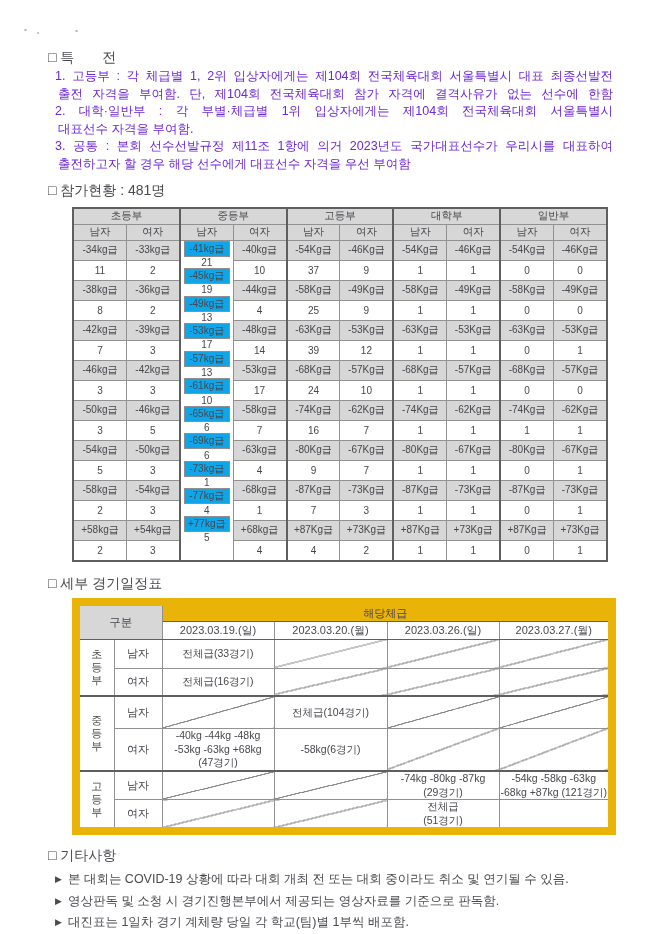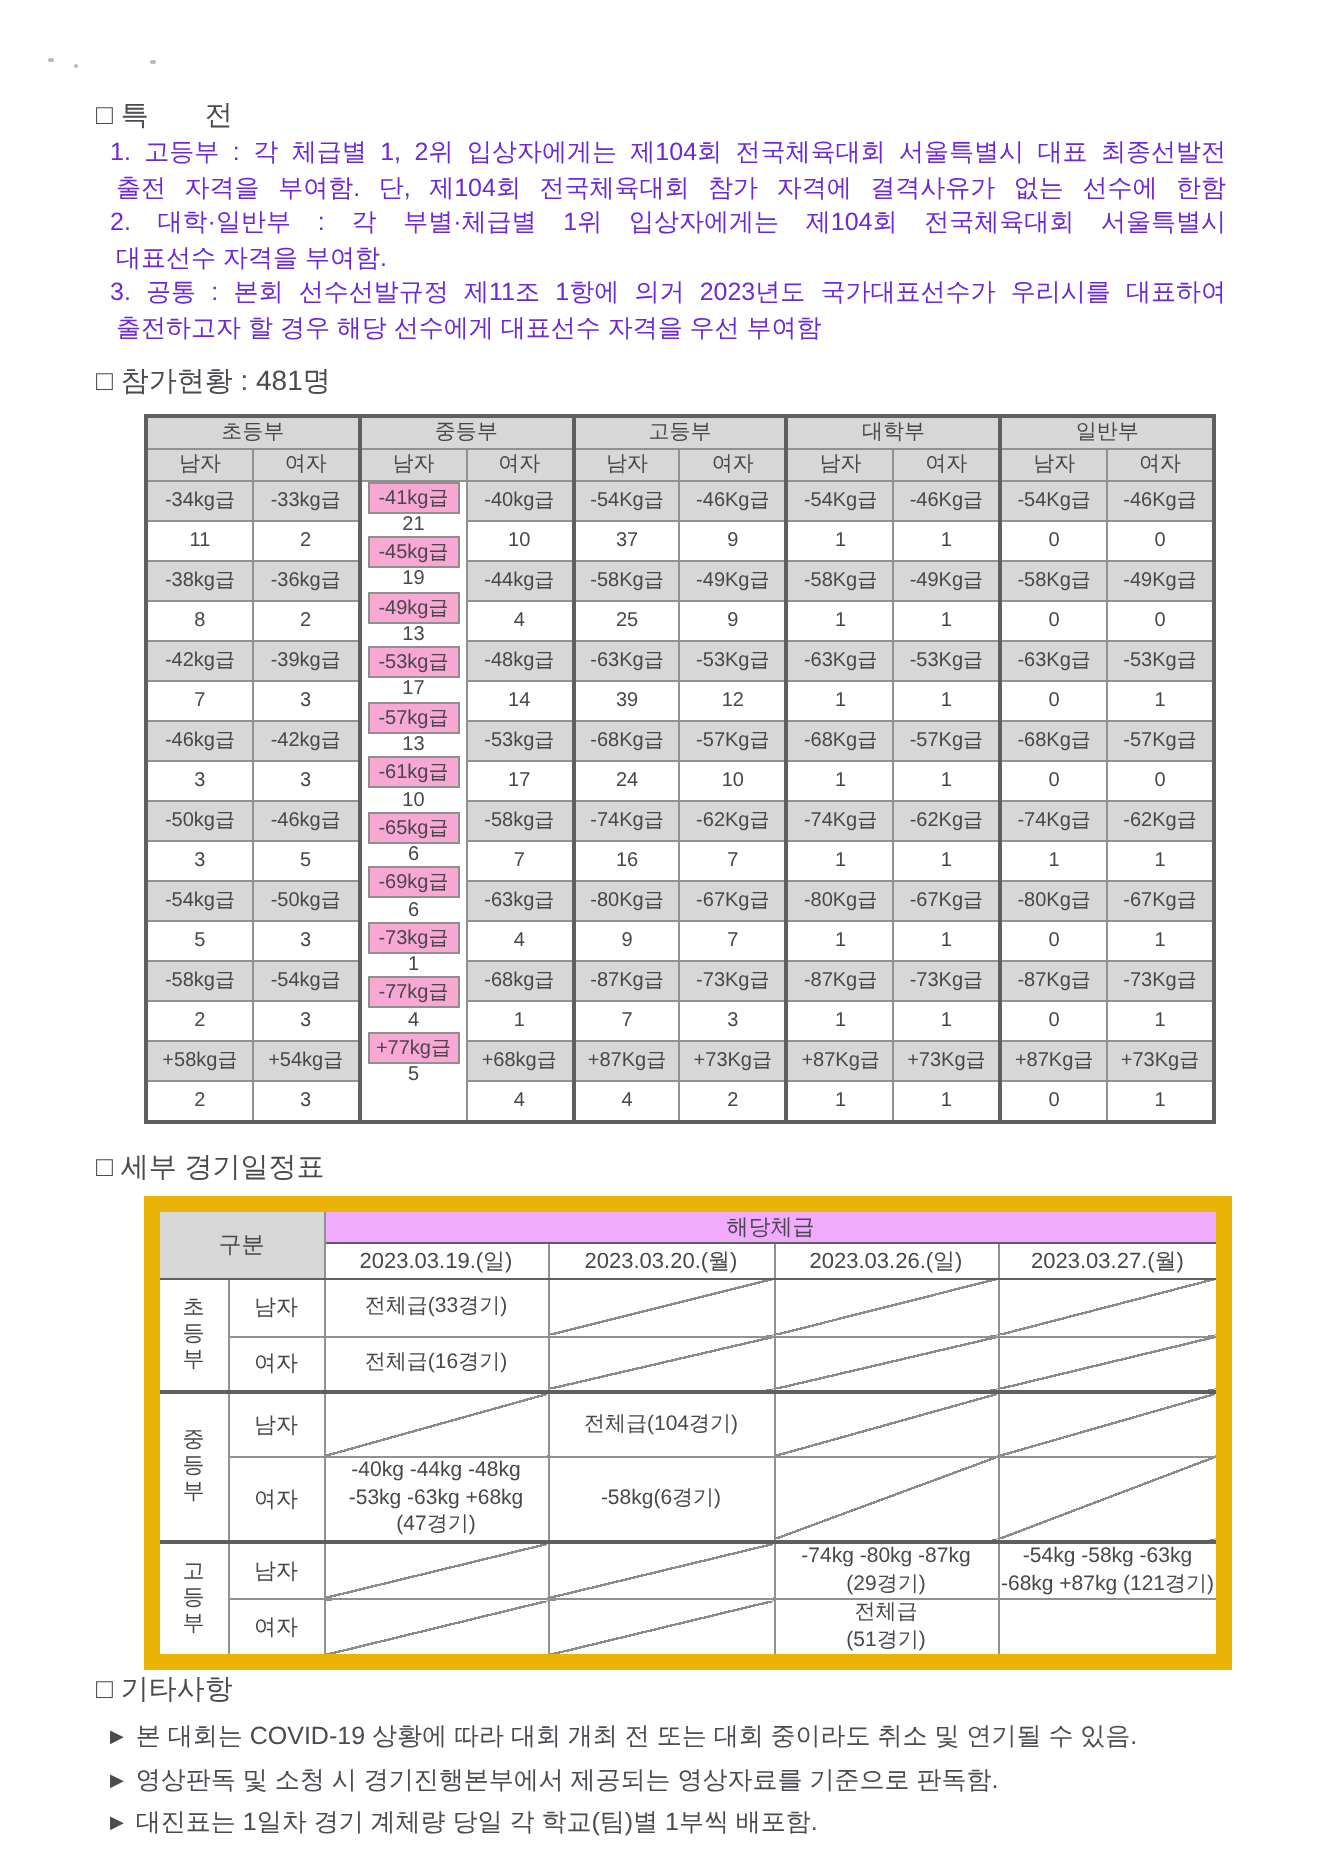--- a/index.html
+++ b/index.html
@@ -13,48 +13,48 @@
   .content { padding:48px 47px 0 48px; }
 
   .sec-heading { font-size:14px; line-height:18px; color:#4a4a50; }
   .special-lines { margin-left:7px; margin-top:2px; }
   .doc-line { font-size:12.5px; line-height:17.6px; color:#6d28d9; }
   .doc-line.justify { text-align:justify; text-align-last:justify; }
   .doc-line.indent { padding-left:3px; }
 
   .p-heading { margin-top:7px; }
   .s-heading { margin-top:12px; }
-  .m-heading { }
+  .m-heading { margin-top:11px; }
 
   table { border-collapse:collapse; table-layout:fixed; }
 
   
   .ptable { width:536px; margin:8px 0 0 24px; border:2px solid #5f5f5f; }
   .ptable th, .ptable td {
     border:1px solid #919191; padding:0; text-align:center; vertical-align:middle;
     font-weight:normal; color:#47474d; overflow:hidden; white-space:nowrap;
   }
   .ptable th { background:#d7d7d7; font-size:10.5px; height:15px; }
   .ptable td { font-size:10px; height:19px; }
   .ptable td.wcell { background:#d7d7d7; }
   .ptable .gsep { border-left:2px solid #5f5f5f; }
   .ptable td.offset-col { padding:0; vertical-align:top; }
   .mstack { display:flex; flex-direction:column; height:303px; overflow:hidden; }
   .mstack > div { flex:1; display:flex; align-items:center; justify-content:center; font-size:10px; }
-  .mstack .mweight { background:#f9a8d4; border:1px solid #8f8f8f; margin:0 3px; }
+  .mstack .mweight { background:#0ea5e9; border:1px solid #8f8f8f; margin:0 3px; }
   .mstack .mcount { background:#ffffff; }
 
   
   .stable { width:536px; margin:6px 0 0 24px; border:8px solid #eab308; }
   .stable th, .stable td {
     border:1px solid #919191; padding:0; text-align:center; vertical-align:middle;
     font-weight:normal; color:#47474d;
   }
   .stable th.corner { background:#d7d7d7; font-size:11.5px; }
-  .stable th.span-label { background:#f0abfc; font-size:11px; height:15px; }
+  .stable th.span-label { background:#eab308; font-size:11px; height:15px; }
   .stable th.date { background:#ffffff; font-size:11px; height:17px; }
   .stable td.group-label { font-size:11px; white-space:pre-line; line-height:1.2; background:#fff; }
   .stable td.gender { font-size:11px; background:#fff; }
   .stable td.sched { font-size:10.5px; line-height:13.5px; background:#fff; }
   .stable td.diag {
     background-image:linear-gradient(to bottom right,
       transparent calc(50% - 0.6px), #8b8b8b calc(50% - 0.6px),
       #8b8b8b calc(50% + 0.6px), transparent calc(50% + 0.6px));
   }
   .stable .tsep { border-top:2px solid #5f5f5f; }

